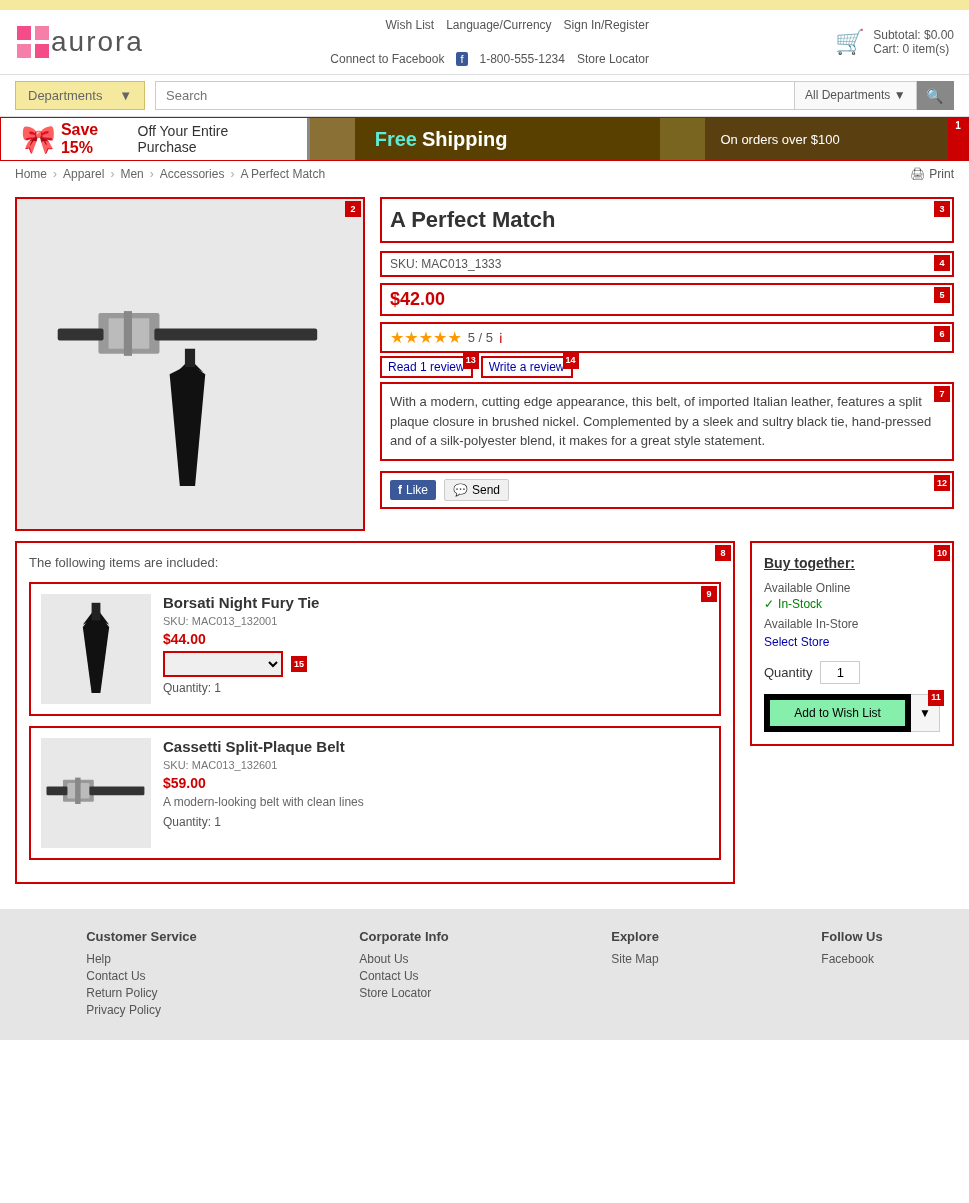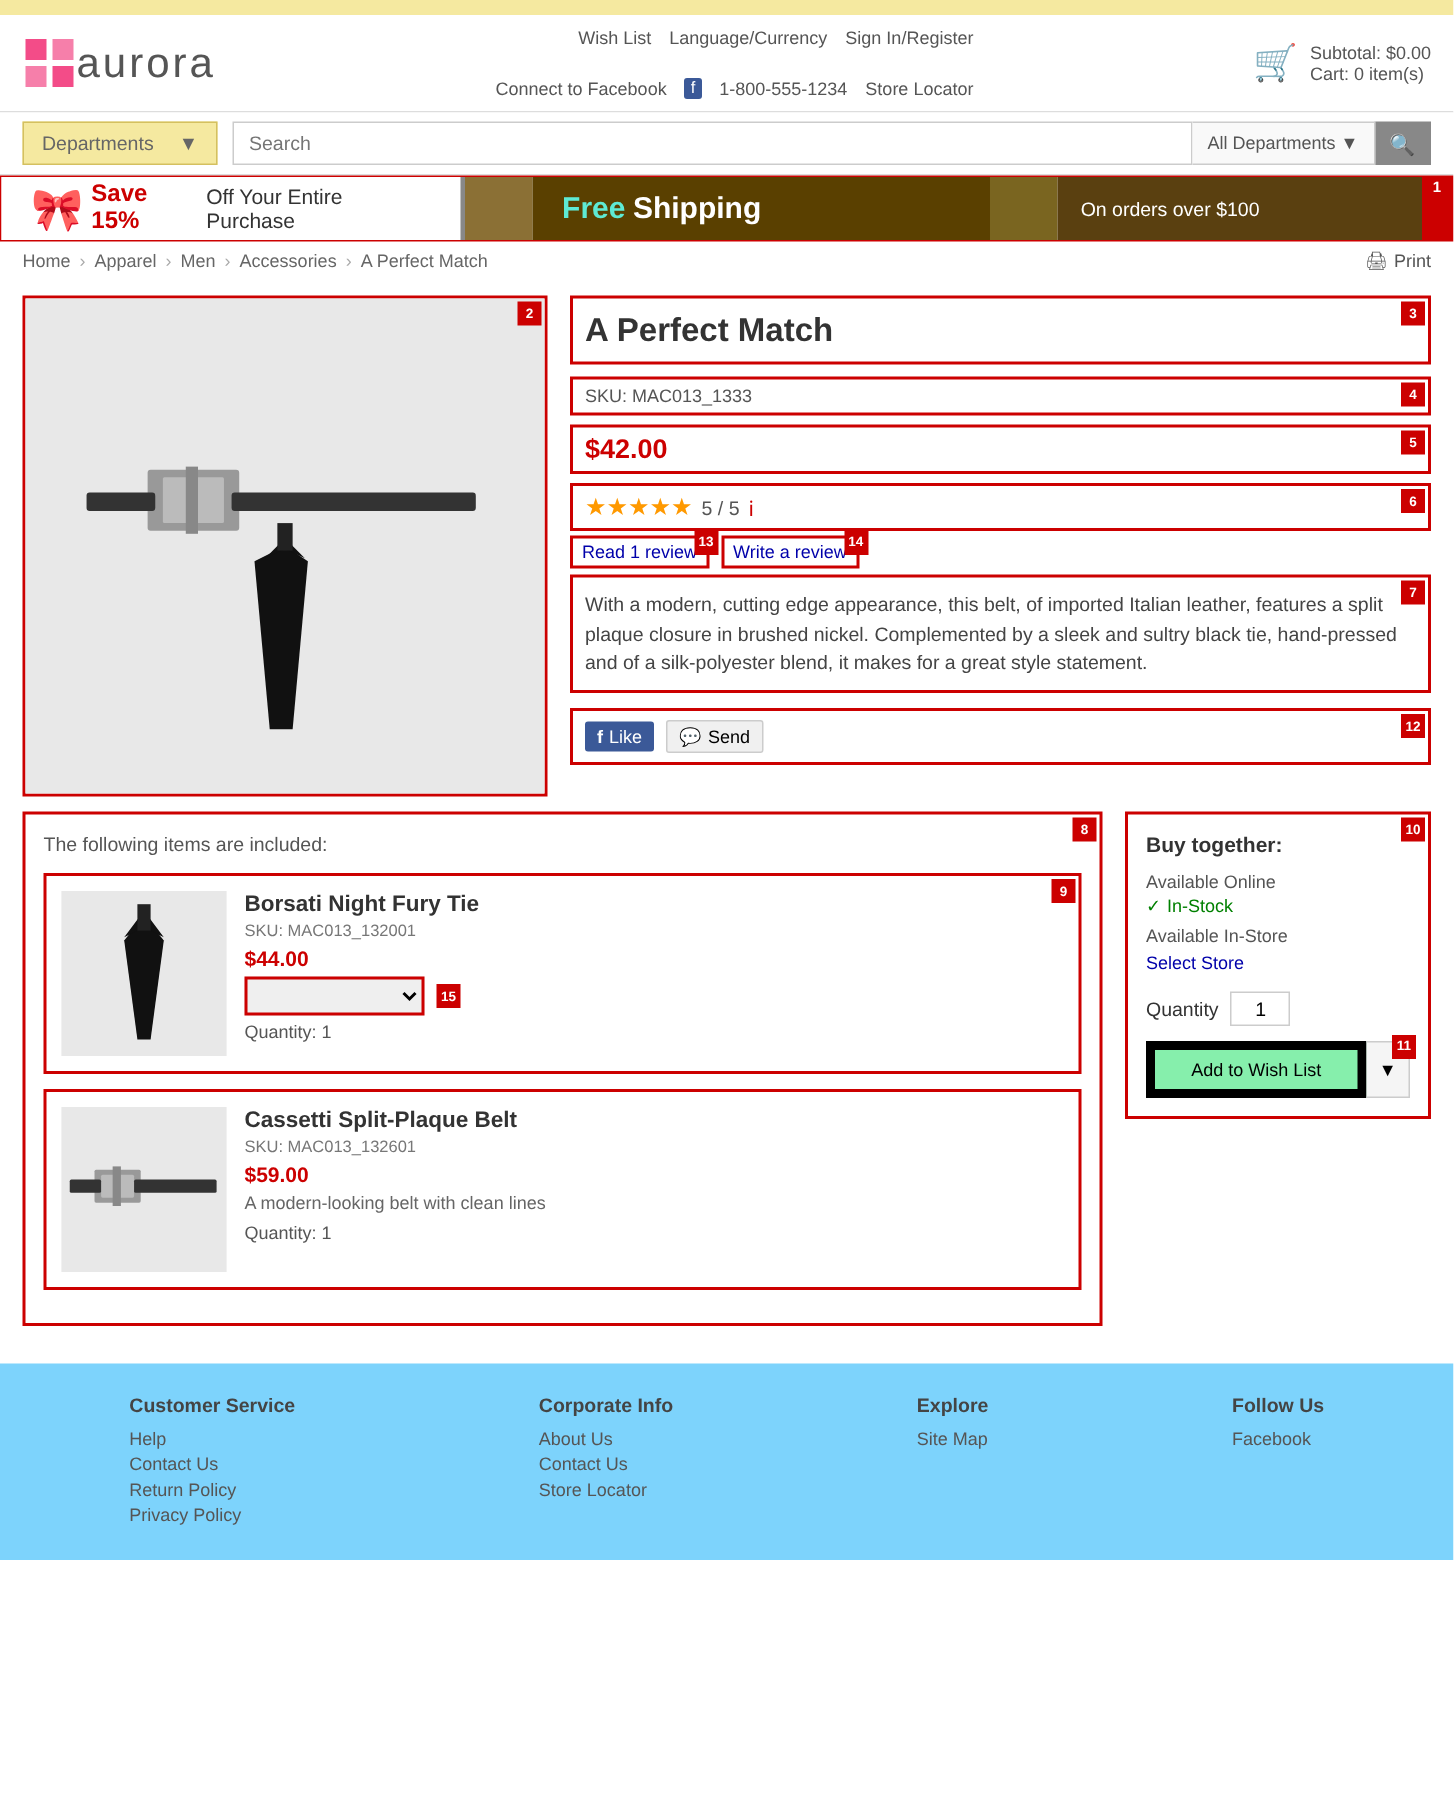--- a/index.html
+++ b/index.html
@@ -94,35 +94,35 @@
     .item-sku { font-size: 11px; color: #777; margin-bottom: 4px; }
     .item-price { font-size: 14px; color: #c00; font-weight: bold; margin-bottom: 4px; }
     .item-desc { font-size: 12px; color: #666; margin-bottom: 6px; }
     .size-select-area { display: flex; align-items: center; gap: 4px; margin-bottom: 4px; }
     .size-select { border: 2px solid #c00; padding: 3px 6px; font-size: 12px; cursor: pointer; }
     .item-qty { font-size: 12px; color: #555; }
 
     
     .buy-together { border: 2px solid #c00; width: 204px; padding: 12px; position: relative; align-self: flex-start; }
     .buy-together-num { position: absolute; top: 2px; right: 2px; background: #c00; color: #fff; font-size: 10px; font-weight: bold; width: 16px; height: 16px; display: flex; align-items: center; justify-content: center; }
-    .buy-title { font-size: 14px; color: #333; font-weight: bold; margin-bottom: 10px; }
+    .buy-title { font-size: 14px; color: #333; font-weight: bold; margin-bottom: 10px; text-decoration: underline; }
     .avail-label { font-size: 12px; color: #555; margin-bottom: 2px; }
     .in-stock { font-size: 12px; color: green; display: flex; align-items: center; gap: 4px; margin-bottom: 6px; }
     .avail-store { font-size: 12px; color: #555; margin-bottom: 4px; }
     .select-store-btn { color: #00a; font-size: 12px; cursor: pointer; text-decoration: none; display: block; margin-bottom: 12px; }
     .qty-area { display: flex; align-items: center; gap: 8px; margin-bottom: 10px; font-size: 13px; }
     .qty-input { border: 1px solid #ccc; width: 40px; padding: 3px 6px; font-size: 13px; text-align: center; }
     .add-to-cart-btn { background: #f90; border: none; width: 100%; padding: 10px; font-size: 14px; font-weight: bold; color: #fff; cursor: pointer; margin-bottom: 8px; border-radius: 2px; }
     .wish-list-area { display: flex; position: relative; }
     .wish-list-btn { flex: 1; border: 6px solid #000000; background: #86efac; padding: 6px 10px; font-size: 12px; cursor: pointer; }
     .wish-list-dropdown { border: 1px solid #ccc; border-left: none; background: #f5f5f5; padding: 6px 8px; cursor: pointer; font-size: 12px; }
     .wish-list-num { position: absolute; top: -2px; right: -2px; background: #c00; color: #fff; font-size: 9px; font-weight: bold; width: 14px; height: 14px; display: flex; align-items: center; justify-content: center; }
 
     
-    .footer { background: #7dd3fc; padding: 20px 15px; margin-top: 10px; }
+    .footer { background: #e5e5e5; padding: 20px 15px; margin-top: 10px; }
     .footer-cols { display: flex; gap: 20px; justify-content: space-around; }
     .footer-col h4 { font-size: 13px; font-weight: bold; color: #444; margin-bottom: 8px; }
     .footer-col a { display: block; color: #555; font-size: 12px; text-decoration: none; margin-bottom: 3px; }
     .separator { height: 10px; background: #f5e9a0; }
 
     .label-badge { display: inline-block; background: #c00; color: #fff; font-size: 9px; font-weight: bold; width: 16px; height: 16px; text-align: center; line-height: 16px; }
   </style>
 </head>
 <body>
 

